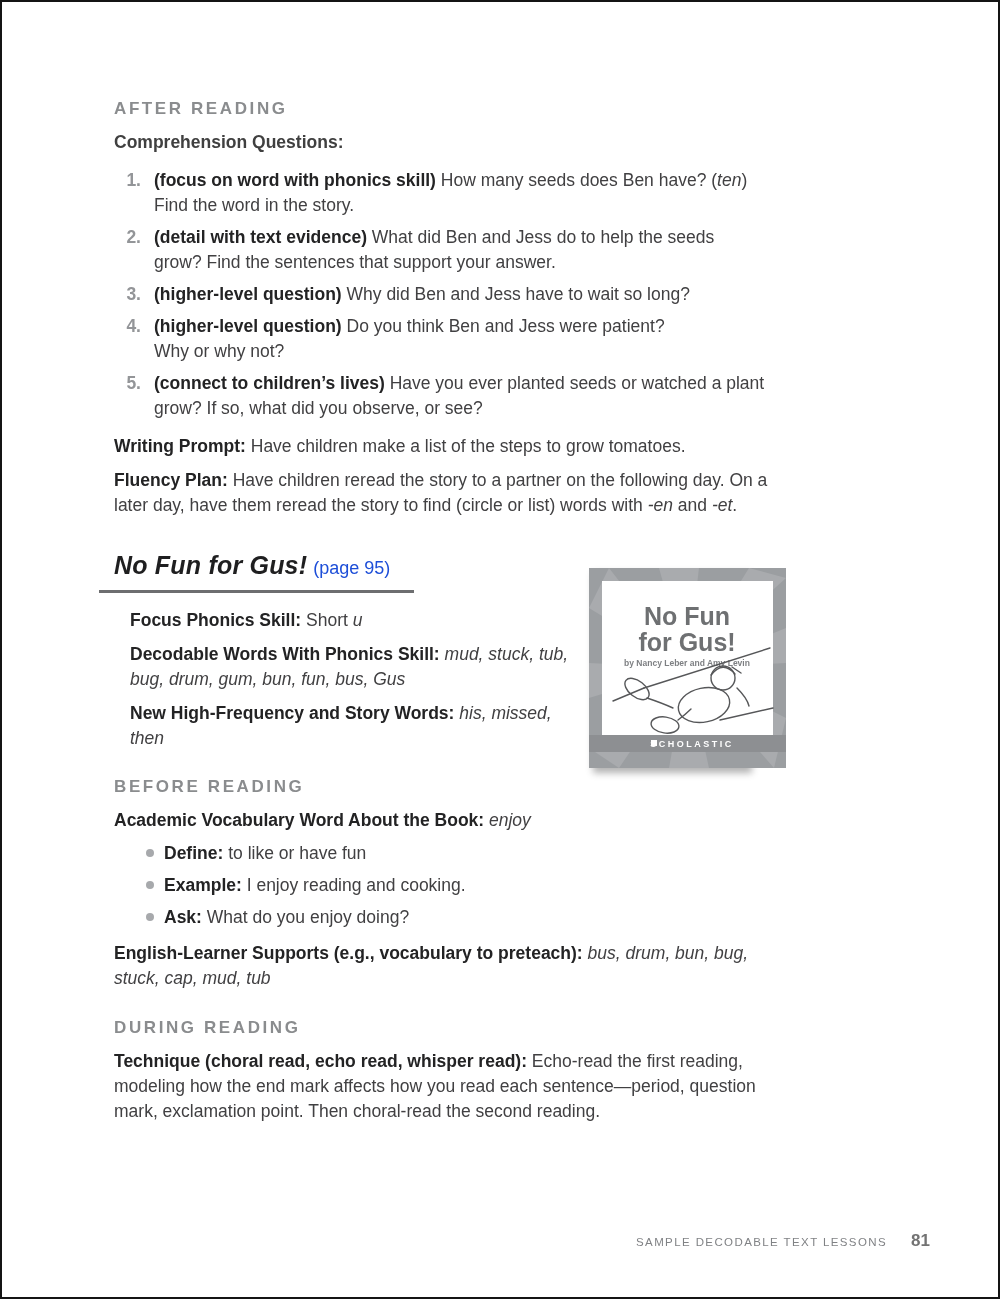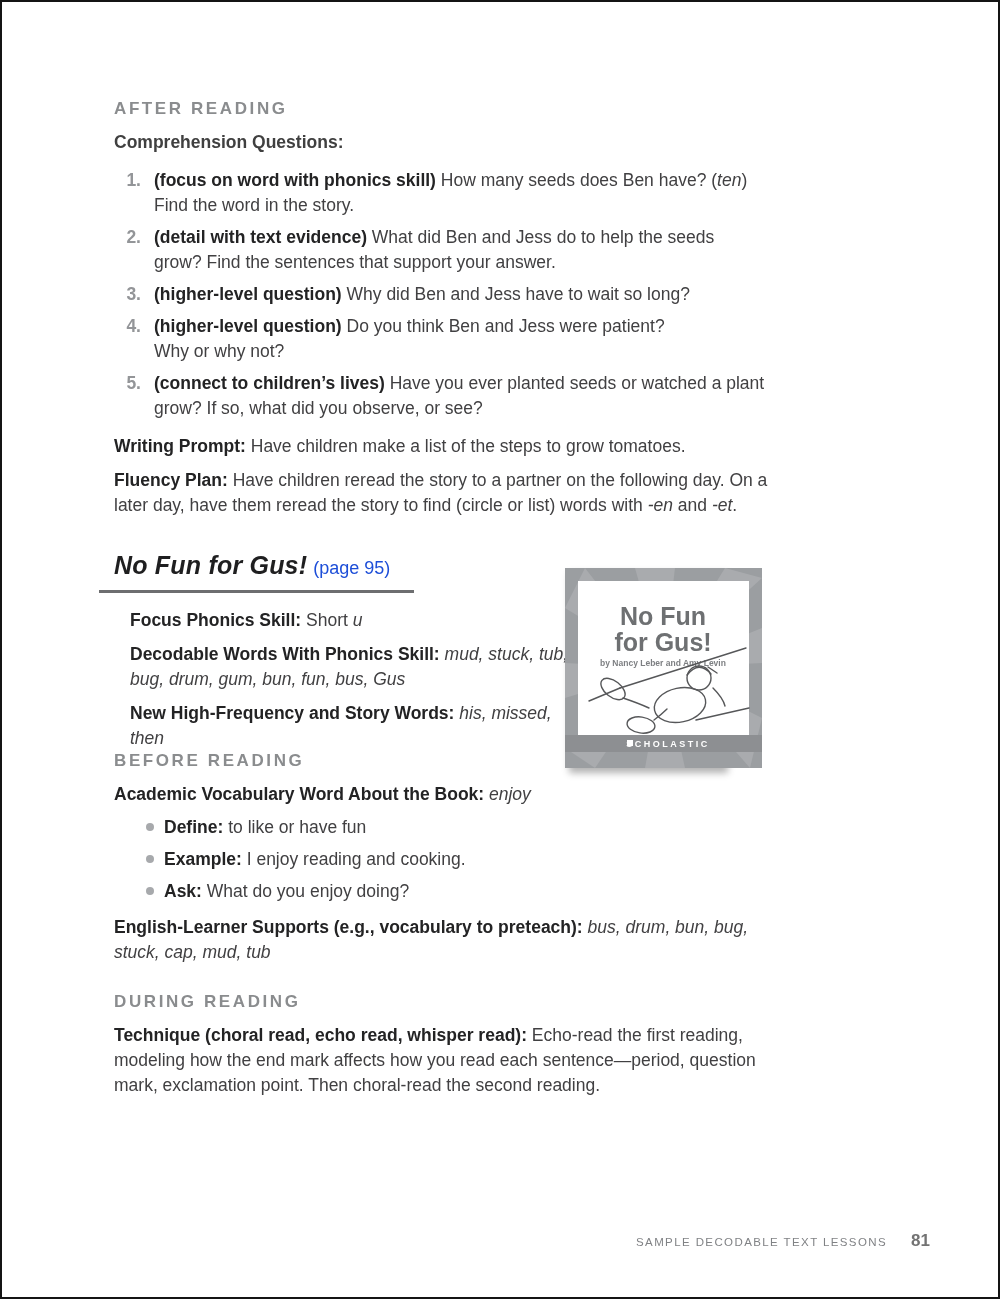--- a/index.html
+++ b/index.html
@@ -34,29 +34,29 @@
   .gus-section { margin-top:33px; position:relative; }
   .gus-title { margin:0; font-size:25px; line-height:28px; color:#1f1f20; font-weight:400; }
   .gus-title .title-it { font-weight:800; font-style:italic; letter-spacing:0.2px; }
   .gus-title .page-ref { font-size:18px; font-weight:400; color:#1d4ed8; margin-left:6px; }
   .gus-rule { height:3px; width:315px; background:#6d6e70; margin:8px 0 0 -15px; }
   .gus-cols { position:relative; margin-top:15px; }
   .gus-info { width:455px;margin-left:16px; }
   .gus-info .para:first-child { margin-top:0; }
 
   .cover {
-    position:absolute; left:451px; top:-40px; width:159px; height:200px;
+    position:absolute; left:475px; top:-40px; width:159px; height:200px;
     box-shadow:4px 5px 7px rgba(0,0,0,0.30);
   }
 
   .bullet-list { margin:8px 0 0 0; padding:0; list-style:none; }
   .bullet-row { display:flex; margin:0 0 7px 0; }
   .dot { flex:0 0 8px; width:8px; height:8px; border-radius:50%; background:#a7a9ac; margin:8px 10px 0 32px; }
 
-  .before-section { }
+  .before-section { margin-top:26px; }
   .during-section { margin-top:27px; }
   .before-section .para, .during-section .para { margin-top:11px; }
 
   .page-footer {
     position:absolute; right:68px; bottom:42px;
     display:flex; align-items:baseline; gap:24px;
   }
   .footer-label { font-size:11.5px; letter-spacing:1.4px; color:#808285; font-weight:normal; }
   .footer-page { font-size:17px; font-weight:bold; color:#737373; }
 </style>

